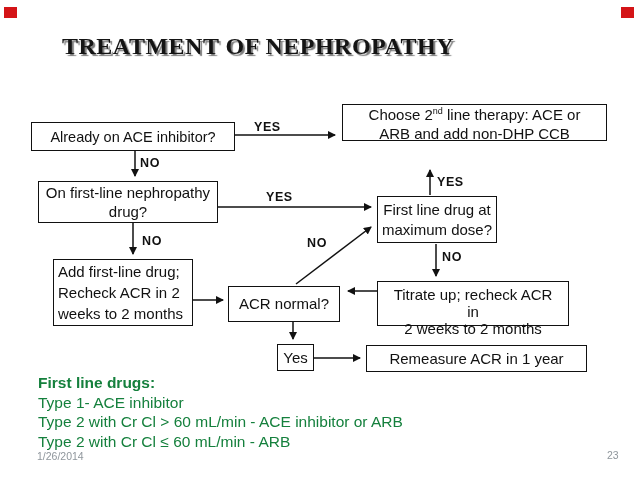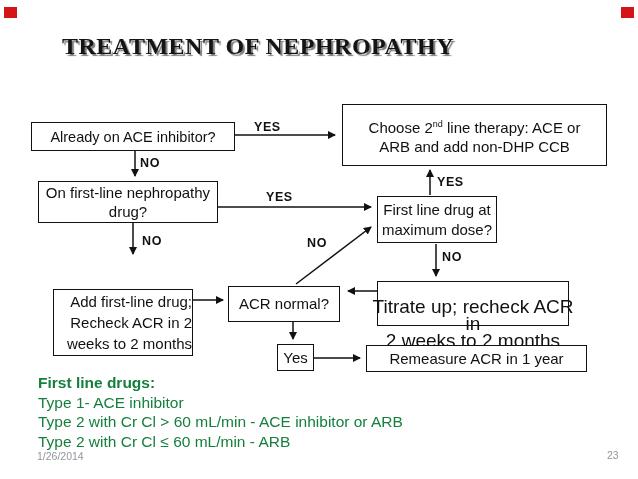--- a/index.html
+++ b/index.html
@@ -18,26 +18,26 @@
     white-space:nowrap;
   }
   .fbox{
     position:absolute;border:1.5px solid #111;background:#fff;
     font-size:14.5px;line-height:18px;color:#111;
     display:flex;flex-direction:column;justify-content:center;align-items:center;
     text-align:center;box-sizing:border-box;
   }
   .fbox .ln{white-space:nowrap;}
   #box-already{left:31px;top:122px;width:204px;height:29px;}
-  #box-choose{left:342px;top:104px;width:265px;height:62px;font-size:15px;line-height:19px;}
+  #box-choose{left:342px;top:104px;width:265px;height:37px;font-size:15px;line-height:19px;}
   #box-firstline-q{left:38px;top:181px;width:180px;height:42px;font-size:15px;line-height:19px;}
   #box-max-dose{left:377px;top:196px;width:120px;height:47px;font-size:15px;line-height:20px;}
-  #box-add-drug{left:53px;top:259px;width:140px;height:67px;font-size:15px;line-height:21px;align-items:flex-end;padding-left:4px;text-align:left;margin-top:30px;}
+  #box-add-drug{left:53px;top:259px;width:140px;height:67px;font-size:15px;line-height:21px;align-items:flex-start;padding-left:4px;text-align:left;}
   #box-acr{left:228px;top:286px;width:112px;height:36px;font-size:15px;}
-  #box-titrate{left:377px;top:281px;width:192px;height:45px;font-size:19px;line-height:17px;justify-content:flex-start;padding-top:16px;overflow:visible;}
+  #box-titrate{left:377px;top:281px;width:192px;height:45px;font-size:15px;line-height:17px;justify-content:flex-start;padding-top:4px;overflow:visible;}
   #box-yes{left:277px;top:344px;width:37px;height:27px;font-size:15px;}
   #box-remeasure{left:366px;top:345px;width:221px;height:27px;font-size:15px;}
   .sup{font-size:9px;vertical-align:6px;}
   .edge-label{
     position:absolute;font-size:12.5px;font-weight:bold;letter-spacing:0.6px;color:#111;
     white-space:nowrap;
   }
   #lbl-yes1{left:254px;top:120px;}
   #lbl-no1{left:140px;top:156px;}
   #lbl-yes2{left:266px;top:190px;}

